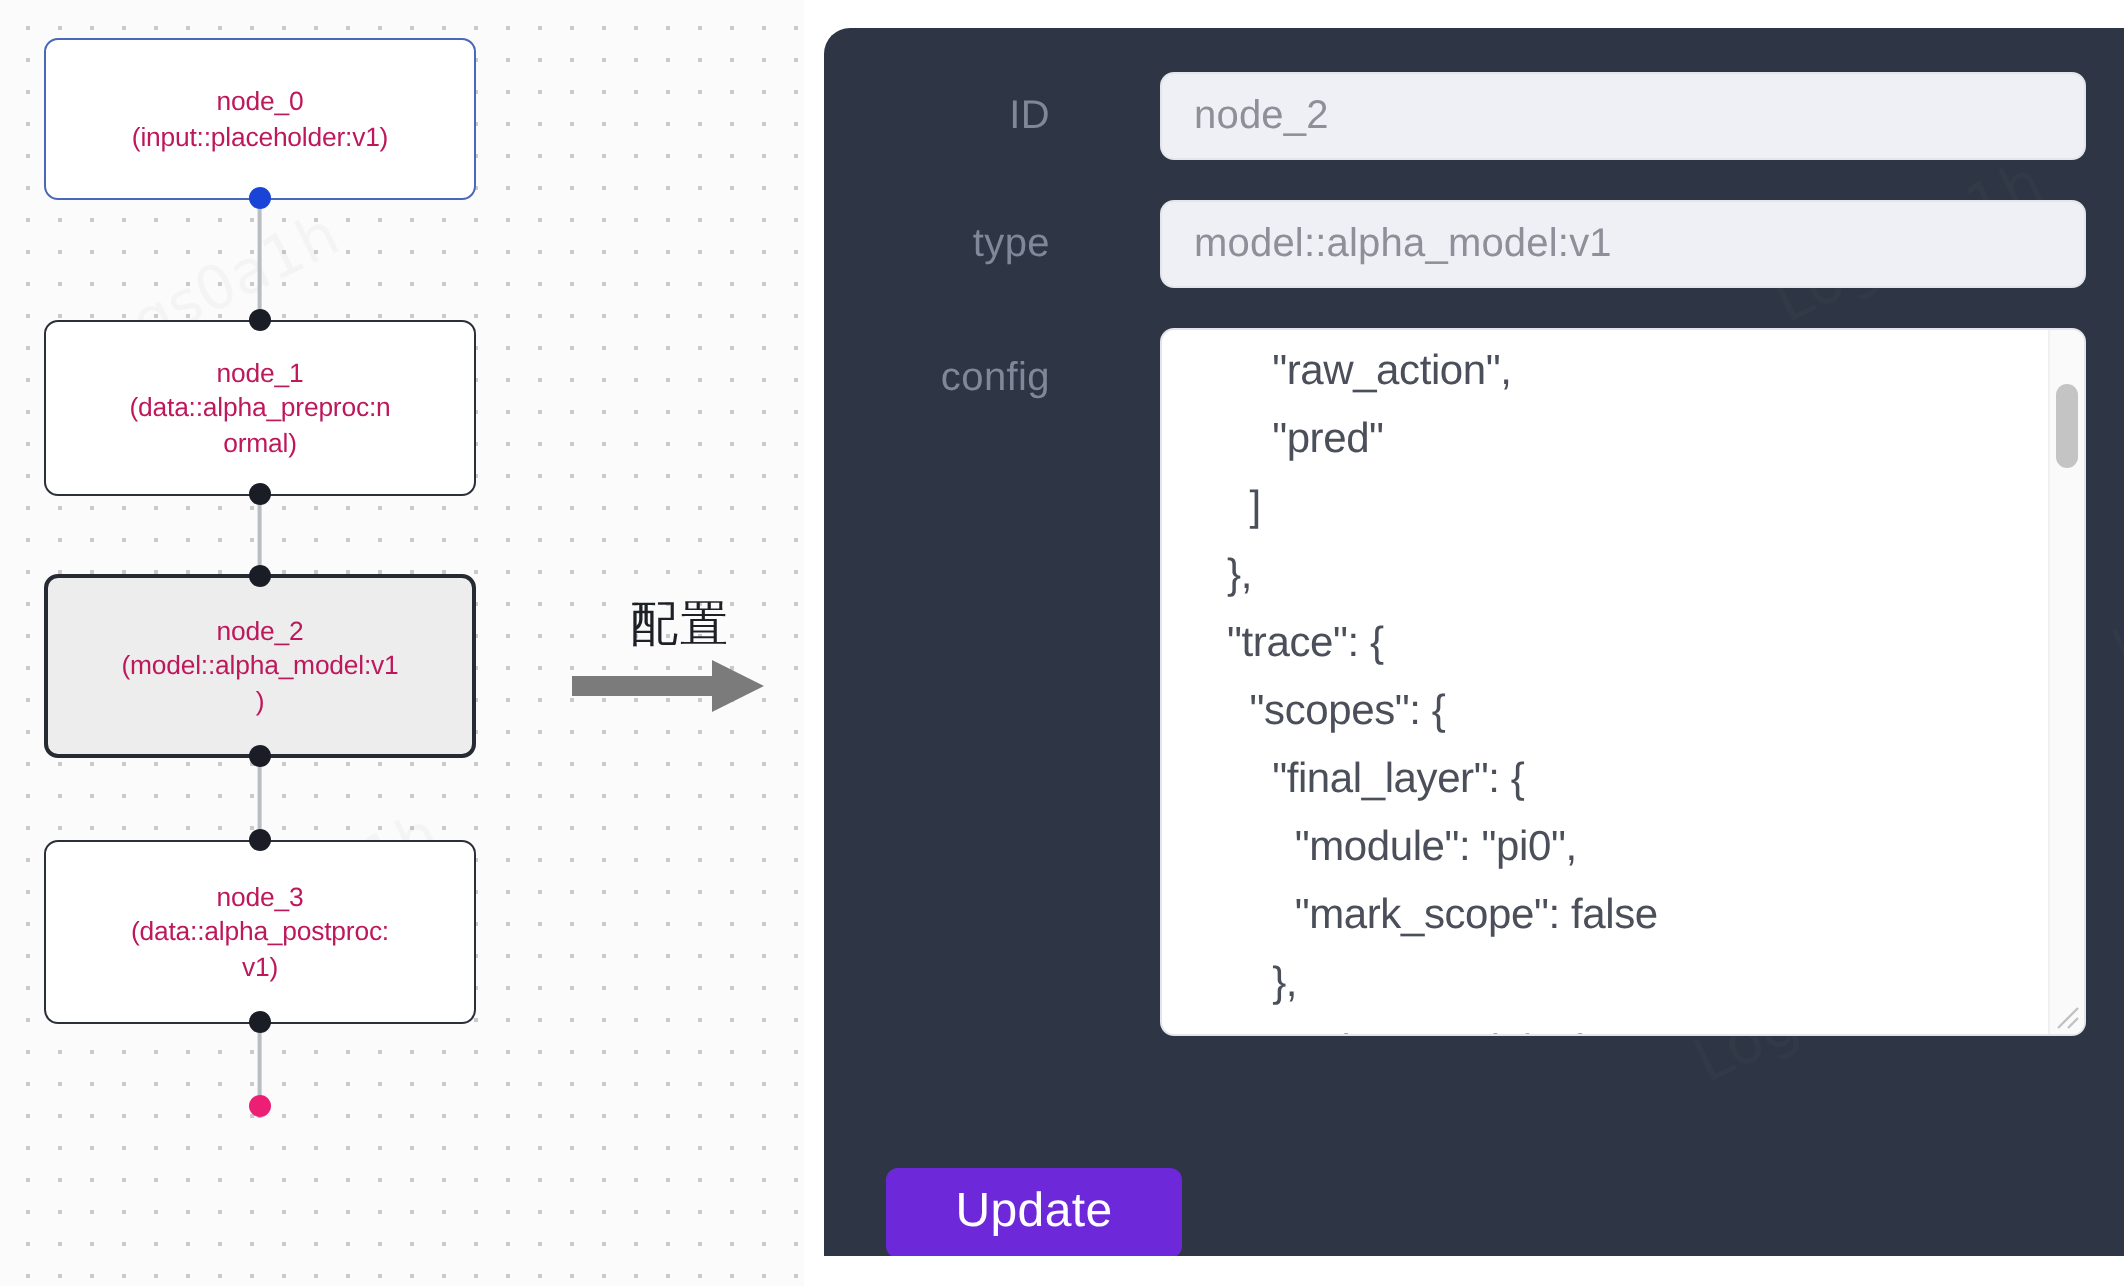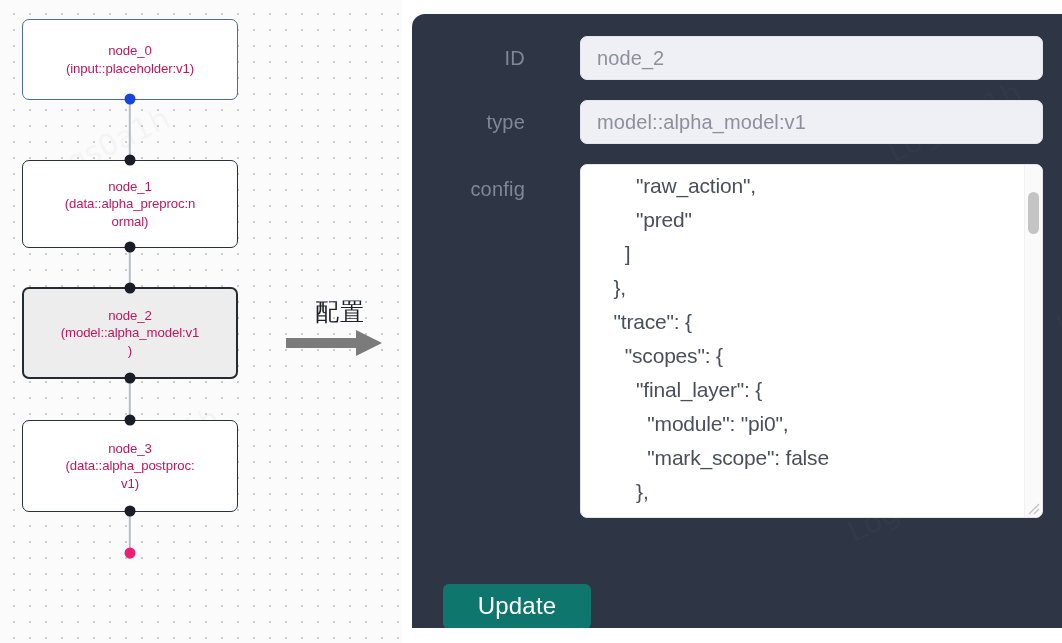--- a/index.html
+++ b/index.html
@@ -163,21 +163,21 @@
   }
   #resize-grip{
     position:absolute;right:2px;bottom:2px;
     width:14px;height:14px;
     opacity:.5;
   }
 
   #update-button{
     position:absolute;left:31px;top:570px;
     width:148px;height:45px;
-    background:#0f766e;
+    background:#6d28d9;
     border:none;
     border-radius:6px;
     color:#ffffff;
     font-size:24px;
     font-family:"Liberation Sans",sans-serif;
     letter-spacing:0.2px;
     cursor:pointer;
     display:flex;align-items:center;justify-content:center;
     padding-bottom:2px;
     box-sizing:border-box;

